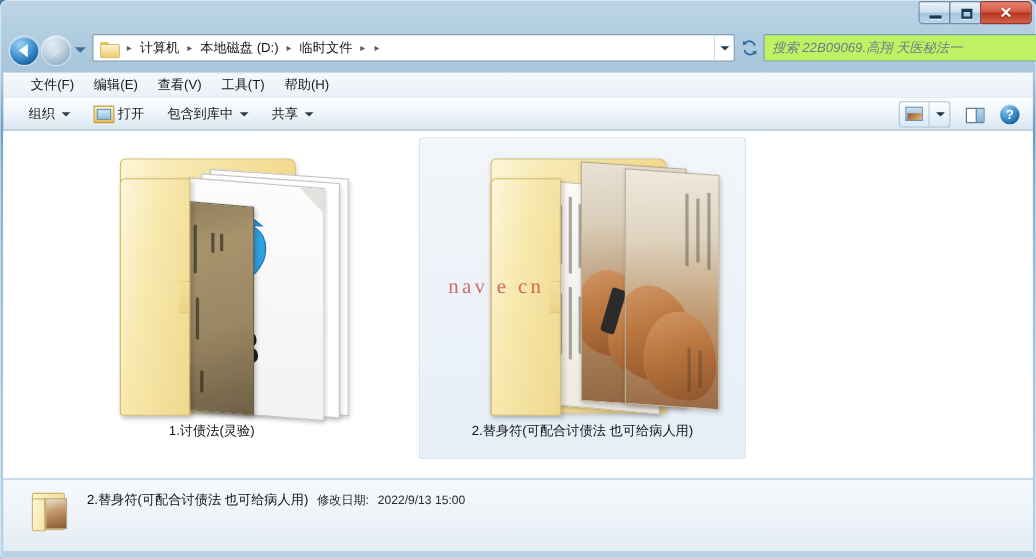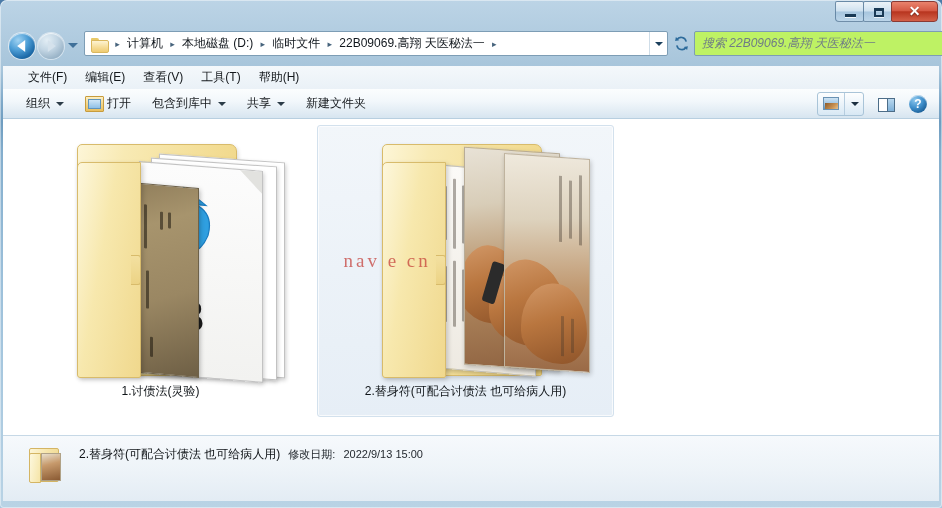--- a/index.html
+++ b/index.html
@@ -420,20 +420,21 @@
     height: 292px;
     border: 1px solid transparent;
     border-radius: 3px;
     display: flex;
     flex-direction: column;
     align-items: center;
     justify-content: flex-start;
     padding-top: 6px;
     cursor: default;
     position: relative;
+    margin-left: 32px;
   }
   .tile.selected {
     background: linear-gradient(180deg, #f2f6fa 0%, #e6eef6 100%);
     border: 1px solid #d3e1ed;
     box-shadow: inset 0 0 0 1px rgba(255,255,255,0.7);
   }
   .tile.outlined {
     border: 1px solid #e2e9ef;
   }
   .tile-art {
@@ -740,21 +741,20 @@
     <div class="addr-box">
       <div class="addr-crumbs">
         <span class="crumb-folder-icon"></span>
         <span class="crumb-sep">▸</span>
         <span class="crumb">计算机</span>
         <span class="crumb-sep">▸</span>
         <span class="crumb">本地磁盘 (D:)</span>
         <span class="crumb-sep">▸</span>
         <span class="crumb">临时文件</span>
         <span class="crumb-sep">▸</span>
-        <span class="crumb">22B09069.高翔 天医秘法一</span>
         <span class="crumb-sep">▸</span>
       </div>
       <div class="addr-dropdown"></div>
     </div>
 
     <div class="refresh-btn">
       <svg width="15" height="15" viewBox="0 0 16 16">
         <path d="M3 4 A5.5 5.5 0 0 1 13 6" stroke="#2d6b9b" stroke-width="1.7" fill="none"></path>
         <polygon points="2,1 5.6,4.4 1.2,5.2" fill="#2d6b9b"></polygon>
         <path d="M13 12 A5.5 5.5 0 0 1 3 10" stroke="#2d6b9b" stroke-width="1.7" fill="none"></path>
@@ -790,23 +790,20 @@
       <span class="tb-open-icon"></span>
       <span>打开</span>
     </div>
     <div class="tb-btn">
       <span>包含到库中</span>
       <span class="tb-caret"></span>
     </div>
     <div class="tb-btn">
       <span>共享</span>
       <span class="tb-caret"></span>
-    </div>
-    <div class="tb-btn">
-      <span>新建文件夹</span>
     </div>
 
     <div class="tb-right">
       <div class="view-group">
         <div class="view-icon-btn">
           <span class="view-thumb"></span>
         </div>
         <div class="view-caret-btn"></div>
       </div>
       <div class="pane-btn">

